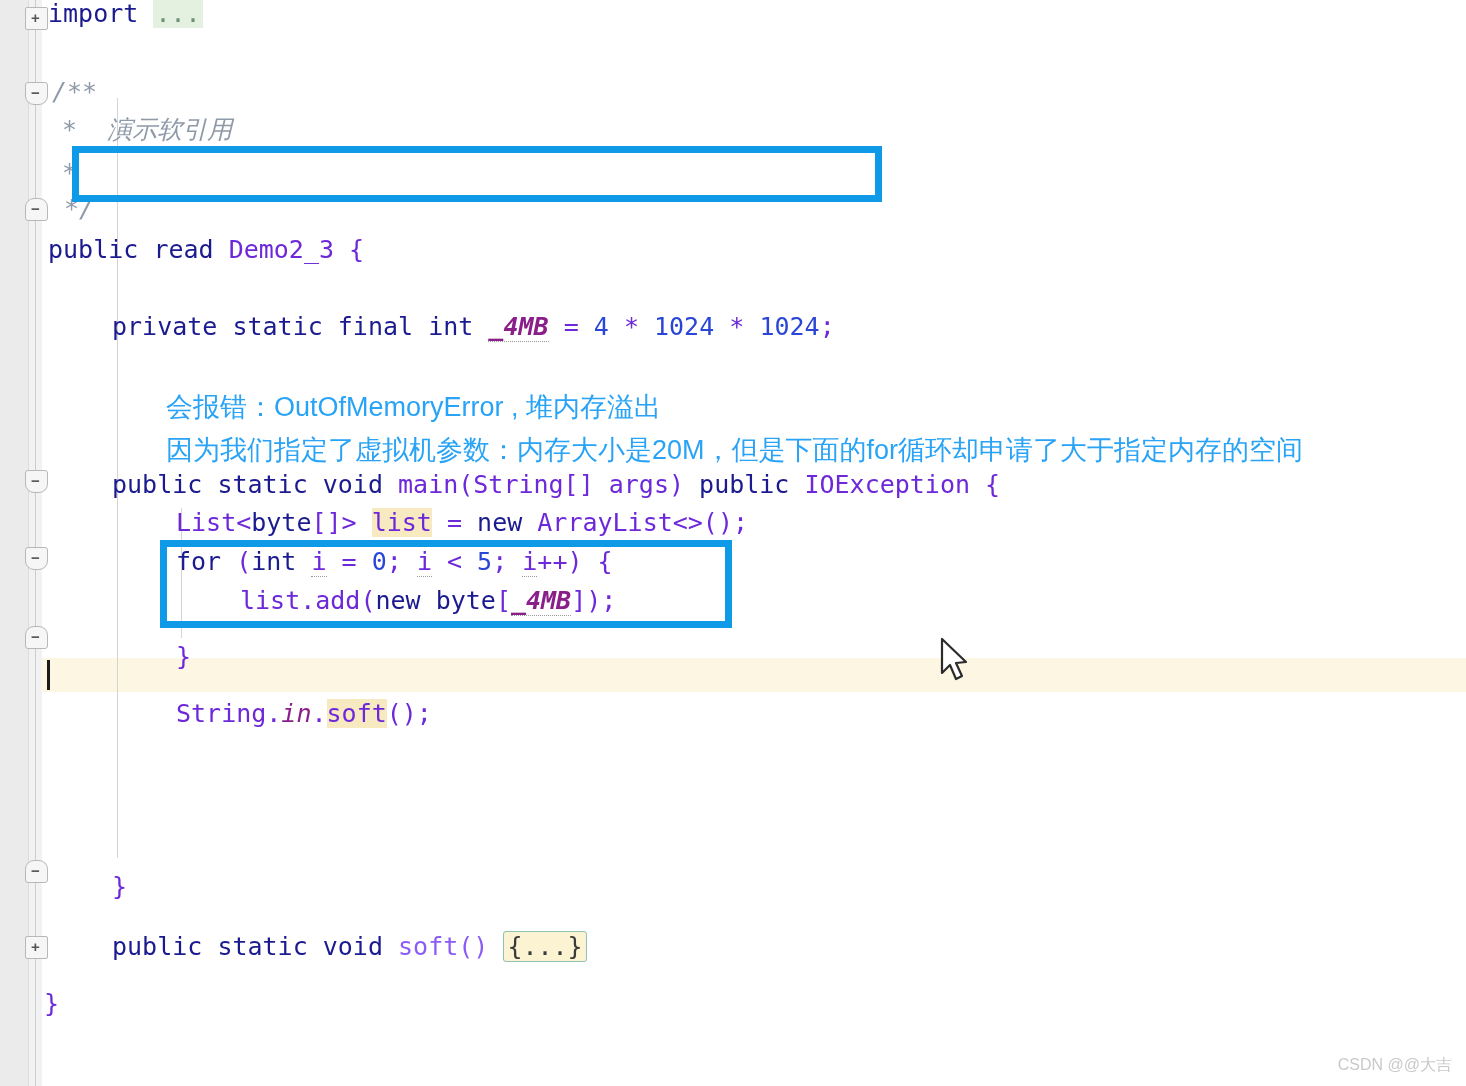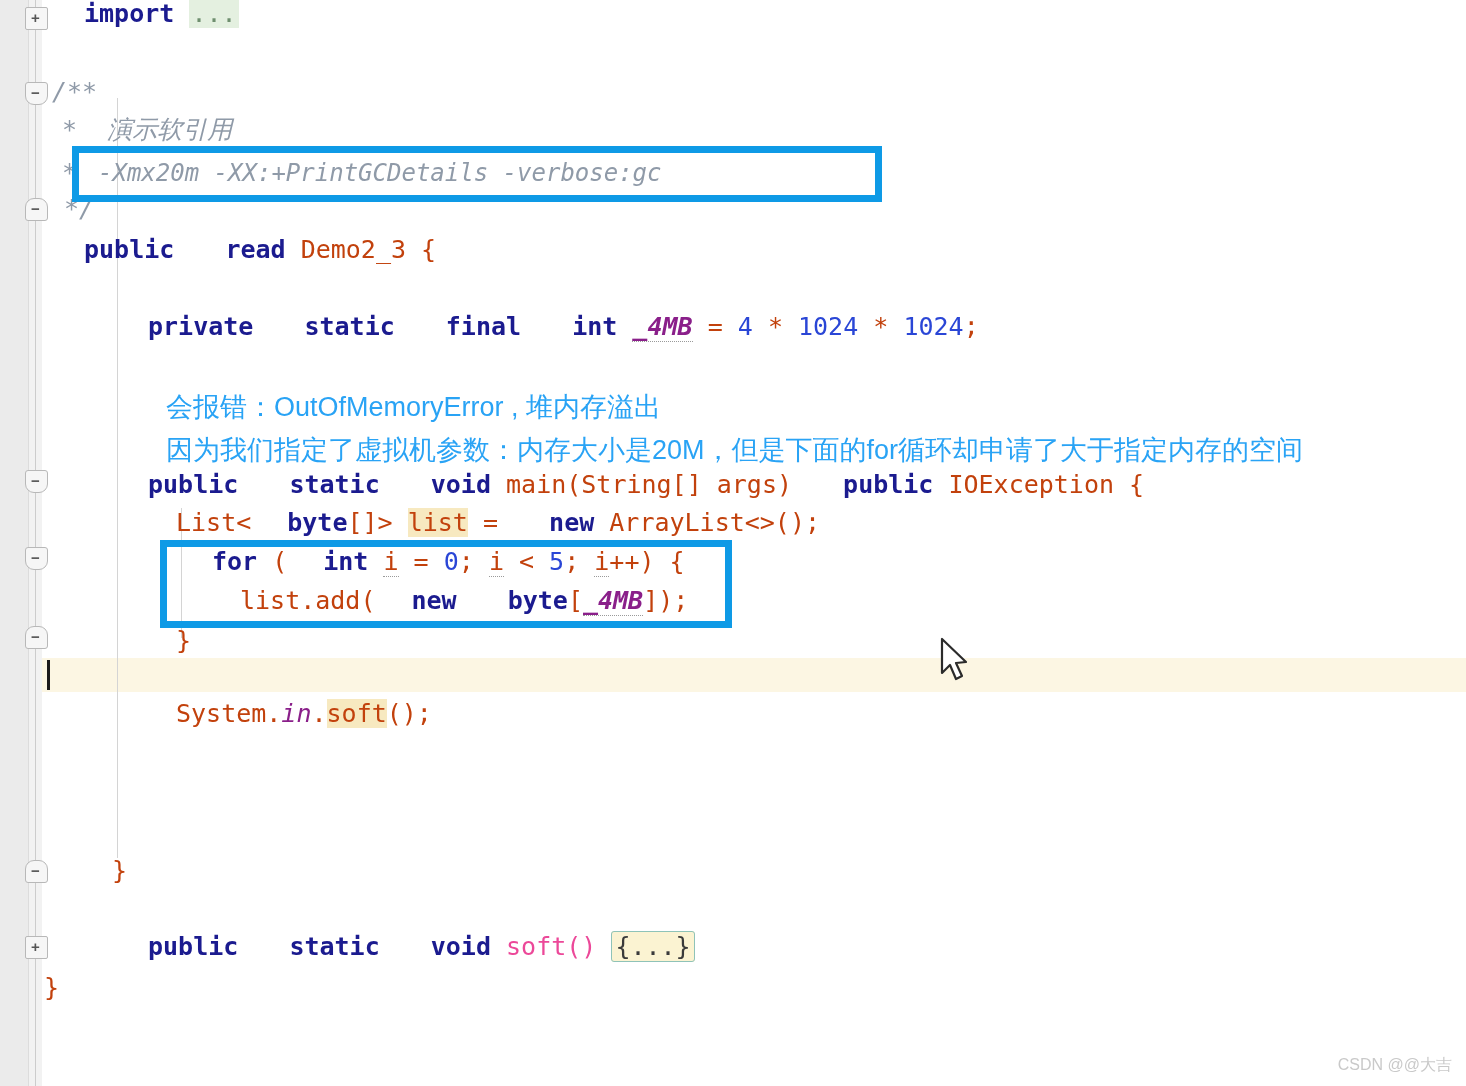--- a/index.html
+++ b/index.html
@@ -95,27 +95,27 @@
 
   
   .line {
     position: absolute;
     white-space: pre;
     font-family: "DejaVu Sans Mono", monospace;
     font-size: 25px;
     line-height: 34px;
     color: #222222;
   }
-  .kw      { color: #1b1b8f; font-weight: 700; margin-left: 36px; }
-  .plain   { color: #c2410c; }
+  .kw      { color: #1b1b8f; font-weight: 400; }
+  .plain   { color: #6d28d9; margin-top: 16px; }
   .num     { color: #2a46d6; }
   .field   { color: #8a1f8a; font-style: italic; font-weight: 700; }
   .fieldit { color: #8a1f8a; font-style: italic; }
   .comment { color: #8f9aa8; font-style: italic; }
-  .gray    { color: #ec4899; }
+  .gray    { color: #8b5cf6; }
   .hl-ident{ background: #f7e9c0; }
   .folded-dots {
     background: #e4f0e0;
     color: #6f8f6f;
     padding: 0 2px;
   }
   .folded-body {
     background: #fbf3d2;
     border: 1px solid #8fc3b8;
     border-radius: 3px;
@@ -210,42 +210,41 @@
 
   <div class="caret"></div>
 
   <div class="line" style="left:48px; top:-3px;"><span class="kw">import</span><span class="plain"> </span><span class="folded-dots">...</span></div>
 
   <div class="line comment" style="left:52px; top:75px;">/**</div>
 
   <div class="line" style="left:62px; top:113px;"><span class="comment">*</span><span class="comment">  </span><span class="comment">演示软引用</span></div>
 
   <div class="line" style="left:62px; top:156px;"><span class="comment">*</span></div>
-  <div class="line comment" style="left:98px; top:156px; font-size:24px;">-Xmx20m -XX:+PrintGCDetails -verbose:gc</div>
 
   <div class="line comment" style="left:64px; top:192px;">*/</div>
 
   <div class="line" style="left:48px; top:233px;"><span class="kw">public</span><span> </span><span class="kw">read</span><span> </span><span class="plain">Demo2_3</span><span> </span><span class="plain">{</span></div>
 
   <div class="line" style="left:112px; top:310px;"><span class="kw">private</span><span> </span><span class="kw">static</span><span> </span><span class="kw">final</span><span> </span><span class="kw">int</span><span> </span><span class="field underline-ident">_4MB</span><span> </span><span class="plain">=</span><span> </span><span class="num">4</span><span> </span><span class="plain">*</span><span> </span><span class="num">1024</span><span> </span><span class="plain">*</span><span> </span><span class="num">1024</span><span class="plain">;</span></div>
 
   <div class="annot" style="left:166px; top:390px;">会报错：OutOfMemoryError , 堆内存溢出</div>
   <div class="annot" style="left:166px; top:433px;">因为我们指定了虚拟机参数：内存大小是20M，但是下面的for循环却申请了大于指定内存的空间</div>
 
   <div class="line" style="left:112px; top:468px;"><span class="kw">public</span><span> </span><span class="kw">static</span><span> </span><span class="kw">void</span><span> </span><span class="plain">main(String[] args)</span><span> </span><span class="kw">public</span><span> </span><span class="plain">IOException {</span></div>
 
   <div class="line" style="left:176px; top:506px;"><span class="plain">List&lt;</span><span class="kw">byte</span><span class="plain">[]&gt; </span><span class="plain hl-ident">list</span><span class="plain"> = </span><span class="kw">new</span><span class="plain"> ArrayList&lt;&gt;();</span></div>
 
   <div class="line" style="left:176px; top:545px;"><span class="kw">for</span><span class="plain"> (</span><span class="kw">int</span><span> </span><span class="plain underline-ident">i</span><span class="plain"> = </span><span class="num">0</span><span class="plain">; </span><span class="plain underline-ident">i</span><span class="plain"> &lt; </span><span class="num">5</span><span class="plain">; </span><span class="plain underline-ident">i</span><span class="plain">++) {</span></div>
 
   <div class="line" style="left:240px; top:584px;"><span class="plain">list.add(</span><span class="kw">new</span><span> </span><span class="kw">byte</span><span class="plain">[</span><span class="field underline-ident">_4MB</span><span class="plain">]);</span></div>
 
   <div class="line plain" style="left:176px; top:624px;">}</div>
 
-  <div class="line" style="left:176px; top:697px;"><span class="plain">System.</span><span class="fieldit">in</span><span class="plain">.</span><span class="plain hl-ident">soft</span><span class="plain">();</span></div>
+  <div class="line" style="left:176px; top:697px;"><span class="plain">String.</span><span class="fieldit">in</span><span class="plain">.</span><span class="plain hl-ident">soft</span><span class="plain">();</span></div>
 
   <div class="line plain" style="left:112px; top:854px;">}</div>
 
   <div class="line" style="left:112px; top:930px;"><span class="kw">public</span><span> </span><span class="kw">static</span><span> </span><span class="kw">void</span><span> </span><span class="gray">soft()</span><span> </span><span class="folded-body">{...}</span></div>
 
   <div class="line plain" style="left:44px; top:971px;">}</div>
 
   <div class="blue-box" style="left:72px; top:146px; width:810px; height:56px;"></div>
   <div class="blue-box" style="left:160px; top:540px; width:572px; height:88px;"></div>
 

